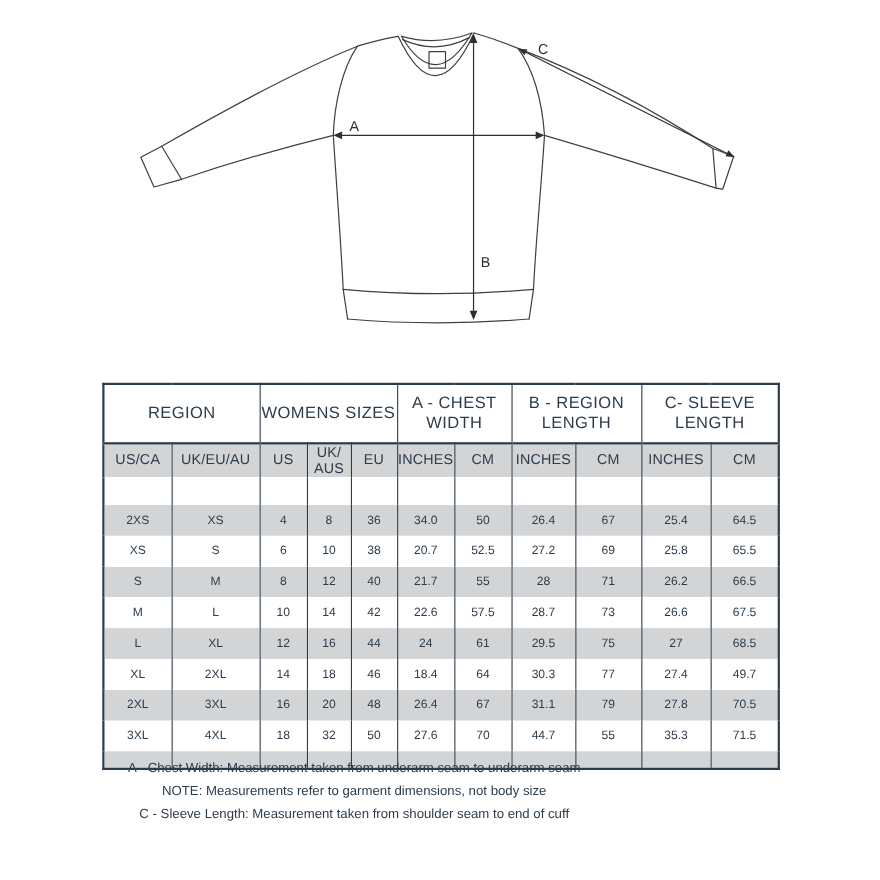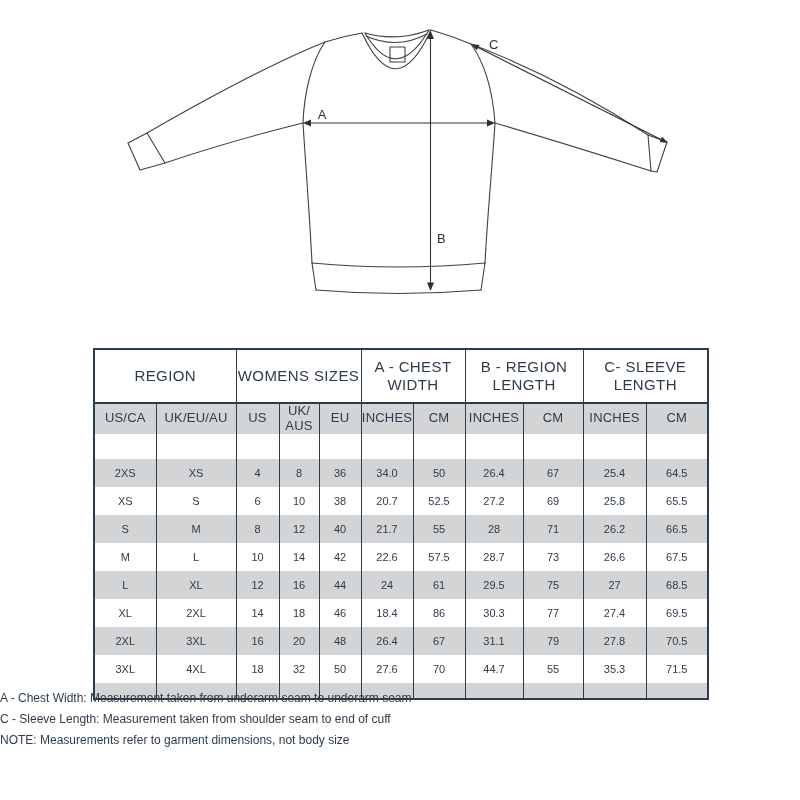--- a/index.html
+++ b/index.html
@@ -41,21 +41,21 @@
     background:var(--shade);white-space:pre-line;line-height:1.15;
   }
   .spacer-top td{height:25px;background:#fff;}
   .size-table tbody td{height:28px;font-size:11px;}
   .size-table tbody tr:nth-child(odd) td{background:var(--shade);}
   .size-table tbody tr:nth-child(even) td{background:#fff;}
   .spacer-bottom td{height:15px;background:var(--shade);}
 
   .notes{
     position:absolute;left:0;top:688px;width:644px;
-    font-size:12px;line-height:21px;color:var(--ink);
+    text-align:center;font-size:12px;line-height:21px;color:var(--ink);
   }
 </style>
 </head>
 <body>
 
 <div class="diagram-wrap">
   <svg width="800" height="312" viewBox="0 0 800 312">
 
     <g class="outline">
 
@@ -225,25 +225,25 @@
           <td>27</td>
           <td>68.5</td>
         </tr>
         <tr>
           <td>XL</td>
           <td>2XL</td>
           <td>14</td>
           <td>18</td>
           <td>46</td>
           <td>18.4</td>
-          <td>86</td>
+          <td>64</td>
           <td>30.3</td>
           <td>77</td>
           <td>27.4</td>
-          <td>69.5</td>
+          <td>49.7</td>
         </tr>
         <tr>
           <td>2XL</td>
           <td>3XL</td>
           <td>16</td>
           <td>20</td>
           <td>48</td>
           <td>26.4</td>
           <td>67</td>
           <td>31.1</td>
@@ -278,15 +278,15 @@
           <td></td>
           <td></td>
           <td></td>
         </tr>
     </tfoot>
   </table>
 </div>
 
 <div class="notes">
   <div>A - Chest Width: Measurement taken from underarm seam to underarm seam</div>
+  <div>NOTE: Measurements refer to garment dimensions, not body size</div>
   <div>C - Sleeve Length: Measurement taken from shoulder seam to end of cuff</div>
-  <div>NOTE: Measurements refer to garment dimensions, not body size</div>
 </div>
 
 </body></html>

